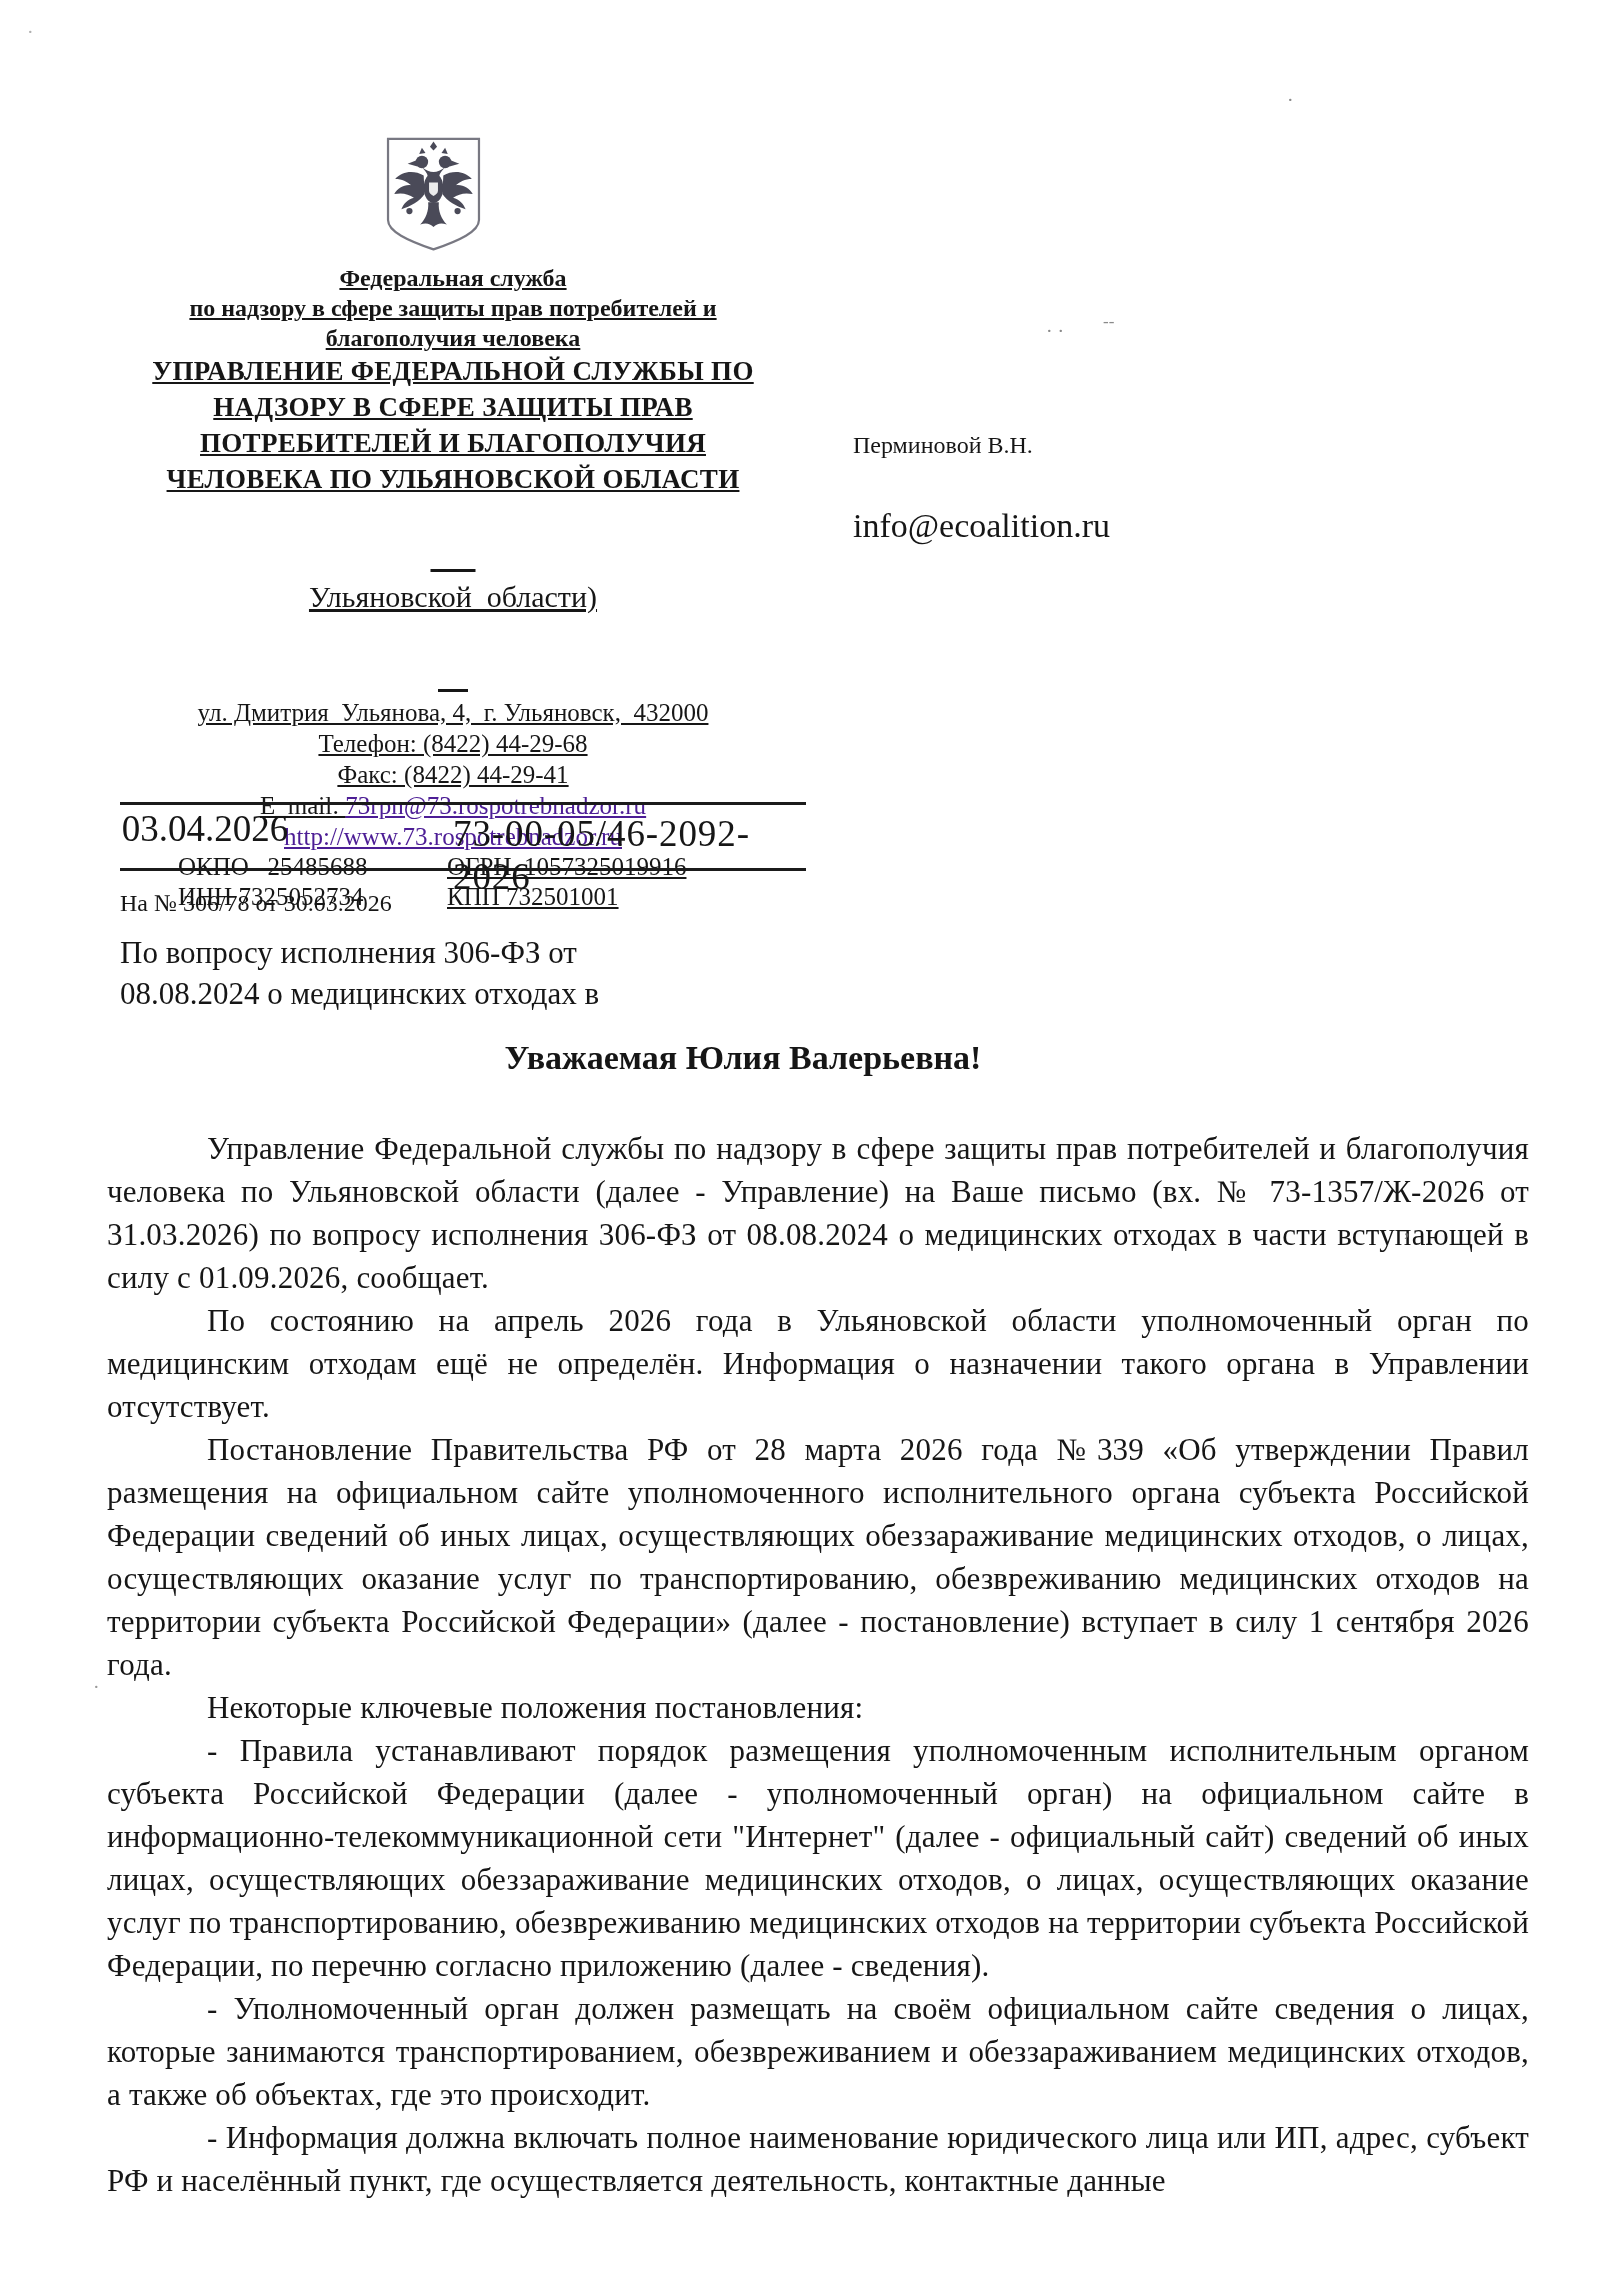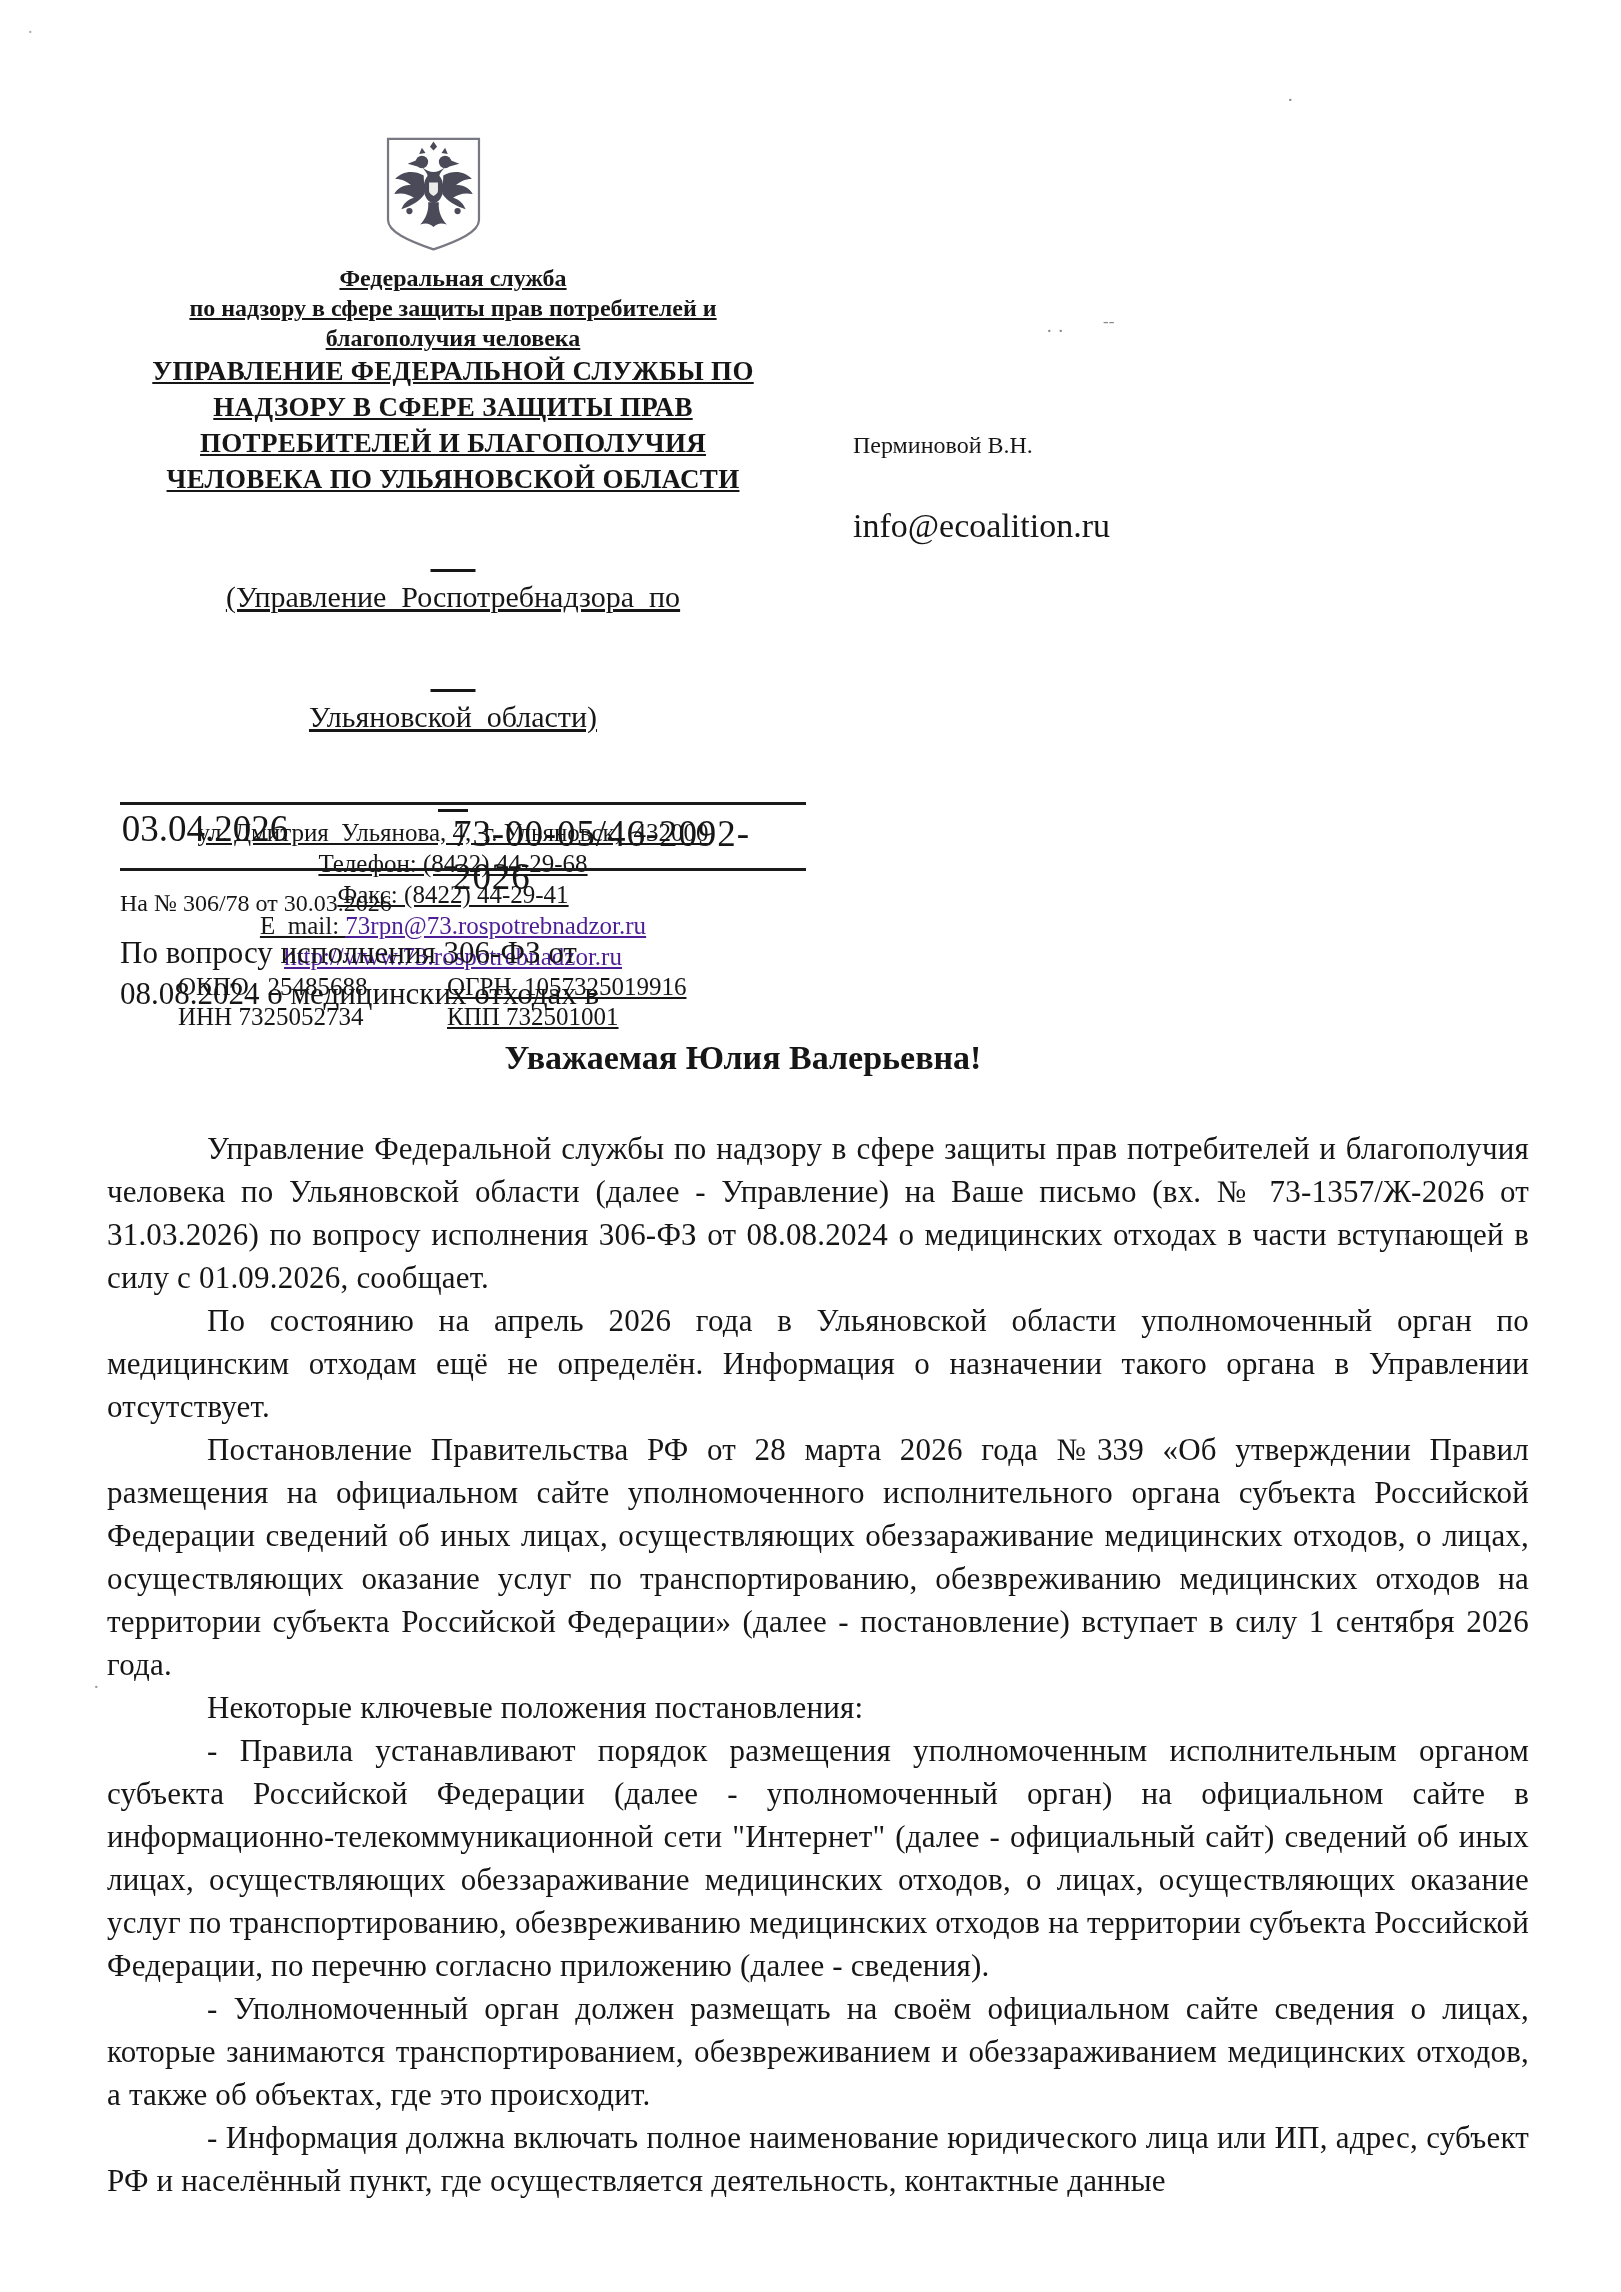--- a/index.html
+++ b/index.html
@@ -87,21 +87,20 @@
       <div>по надзору в сфере защиты прав потребителей и</div>
       <div>благополучия человека</div>
     </div>
     <div class="lh-dept">
       <div>УПРАВЛЕНИЕ ФЕДЕРАЛЬНОЙ СЛУЖБЫ ПО</div>
       <div>НАДЗОРУ В СФЕРЕ ЗАЩИТЫ ПРАВ</div>
       <div>ПОТРЕБИТЕЛЕЙ И БЛАГОПОЛУЧИЯ</div>
       <div>ЧЕЛОВЕКА ПО УЛЬЯНОВСКОЙ ОБЛАСТИ</div>
     </div>
     <div class="lh-shortname">
-      <div>(Управление  Роспотребнадзора  по</div>
       <div>Ульяновской  области)</div>
     </div>
     <div class="lh-small">ул. Дмитрия  Ульянова, 4,  г. Ульяновск,  432000</div>
     <div class="lh-small">Телефон: (8422) 44-29-68</div>
     <div class="lh-small">Факс: (8422) 44-29-41</div>
     <div class="lh-small"><span>E_mail: </span><span class="lh-link">73rpn@73.rospotrebnadzor.ru</span></div>
     <div class="lh-small"><span class="lh-link">http://www.73.rospotrebnadzor.ru</span></div>
     <div class="lh-registry"><span class="col1">ОКПО   25485688</span><span>ОГРН  1057325019916</span></div>
     <div class="lh-registry"><span class="col1">ИНН 7325052734</span><span>КПП 732501001</span></div>
   </div>

